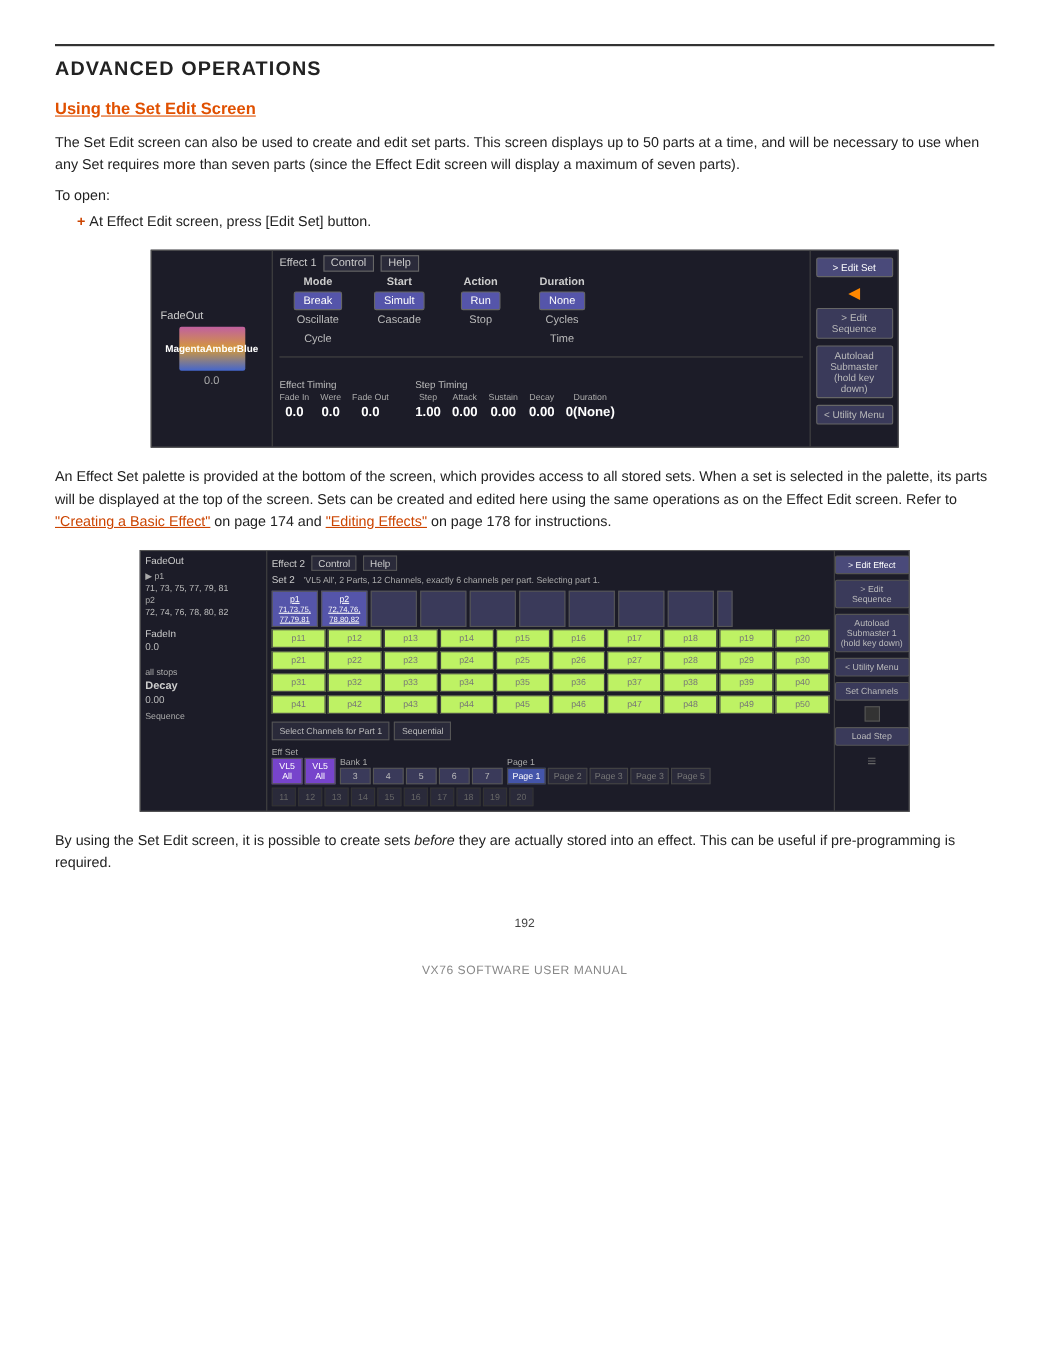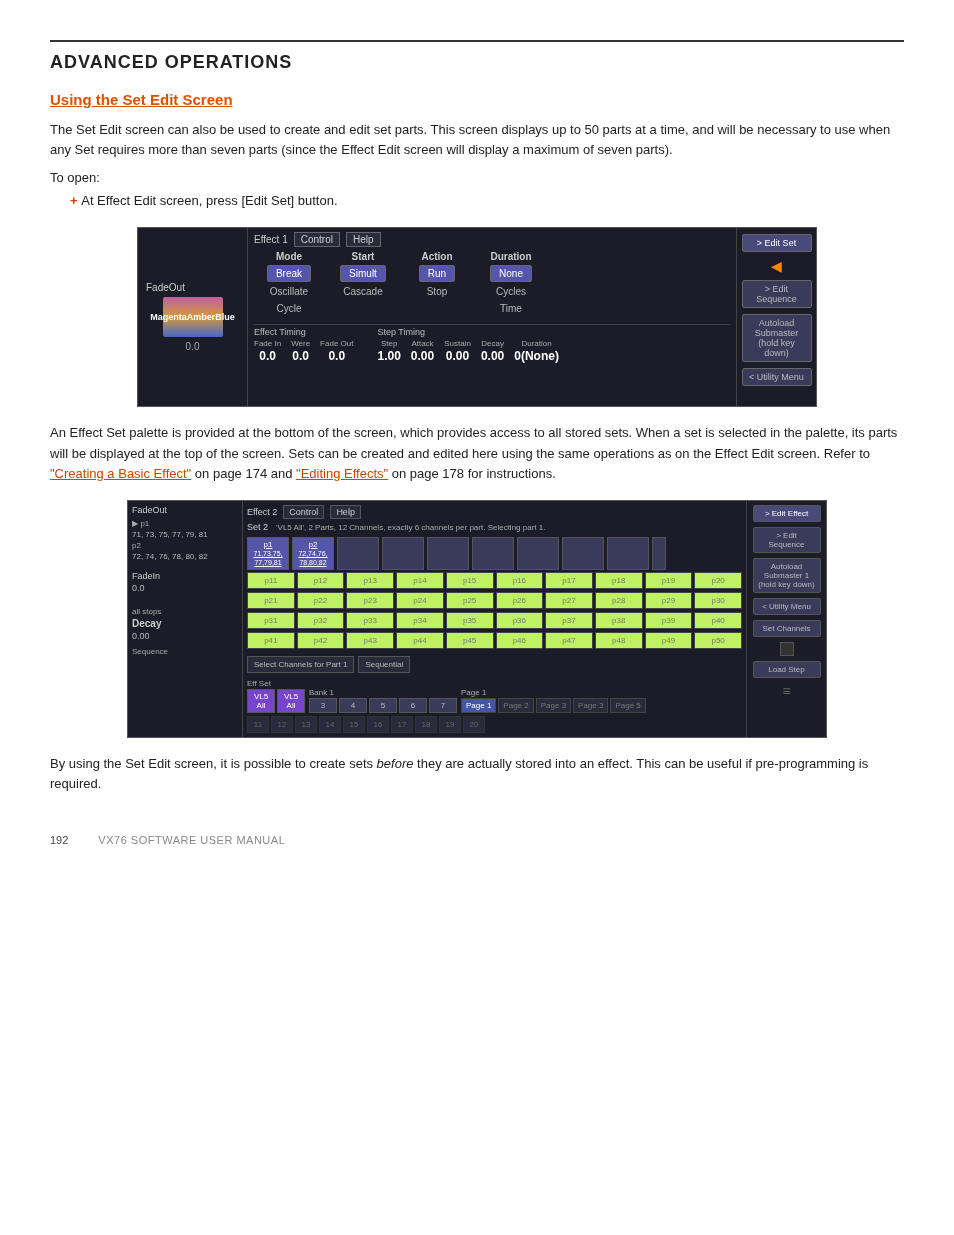--- a/index.html
+++ b/index.html
@@ -170,21 +170,21 @@
       font-size: 10px;
       padding: 2px 8px;
       margin-bottom: 2px;
       white-space: nowrap;
     }
     .ss1-bottom {
       display: flex;
       gap: 4px;
       margin-top: 2px;
       border-top: 1px solid #444;
-      padding-top: 2px;
+      padding-top: 20px;
     }
     .timing-group {
       display: flex;
       flex-direction: column;
     }
     .timing-header {
       color: #bbb;
       font-size: 9px;
       margin-bottom: 2px;
     }
@@ -387,21 +387,21 @@
     }
     .select-box {
       background: #2a2a3a;
       color: #bbb;
       font-size: 8px;
       padding: 3px 6px;
       border: 1px solid #555;
       text-align: center;
     }
     .ss2-right {
-      width: 80px;
+      width: 68px;
       display: flex;
       flex-direction: column;
       align-items: center;
       border-left: 1px solid #444;
       padding: 4px;
       gap: 5px;
       font-size: 8px;
     }
     .ss2-side-btn {
       background: #3a3a5a;
@@ -426,20 +426,21 @@
       font-size: 14px;
     }
 
     
     .page-footer {
       margin-top: 40px;
       display: flex;
       justify-content: flex-start;
       align-items: center;
       gap: 30px;
+      flex-direction: column;
     }
     .page-number {
       font-size: 11px;
       color: #444;
     }
     .manual-label {
       font-size: 11px;
       color: #888;
       text-transform: uppercase;
       letter-spacing: 0.5px;

